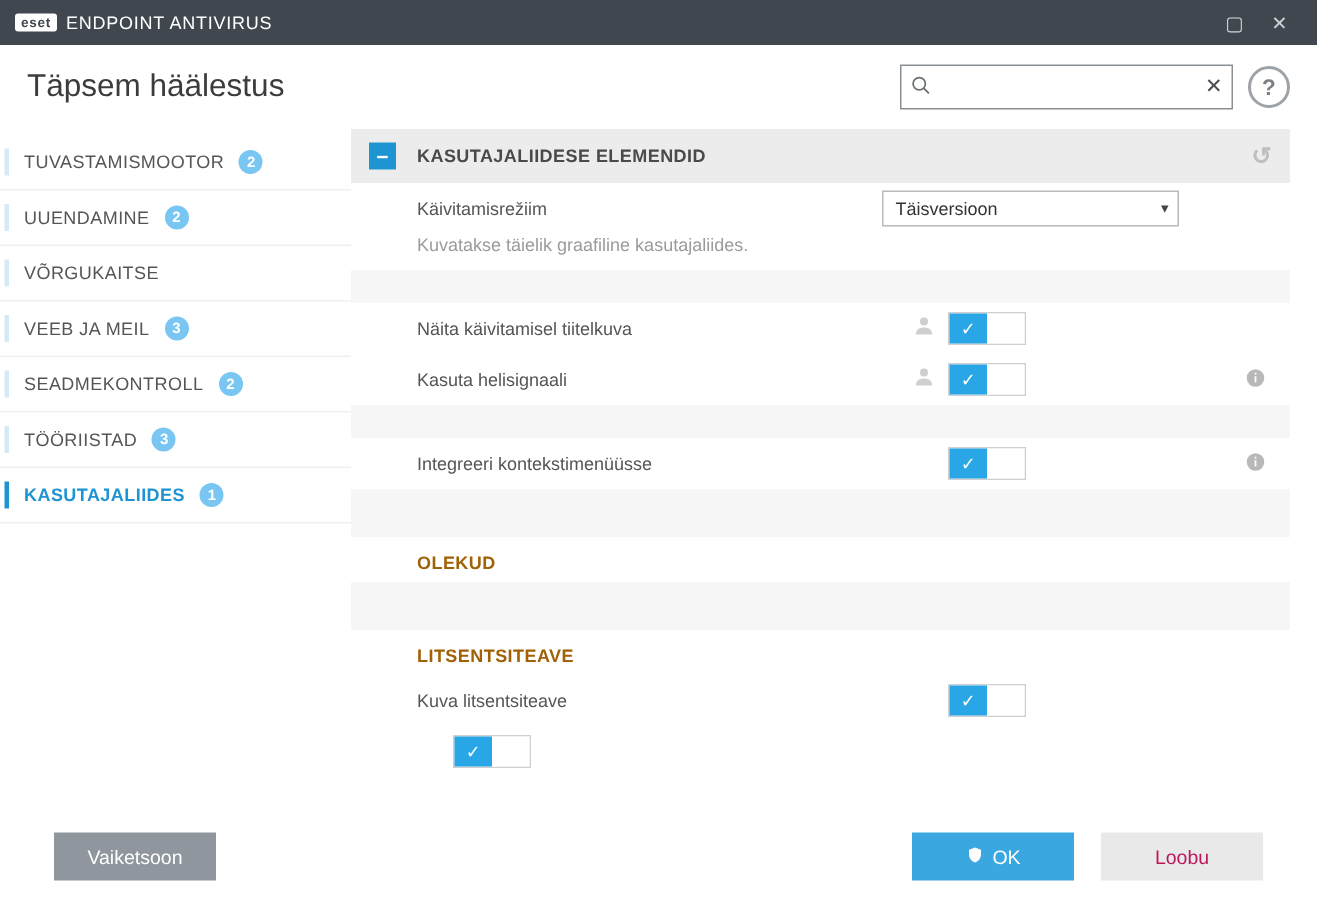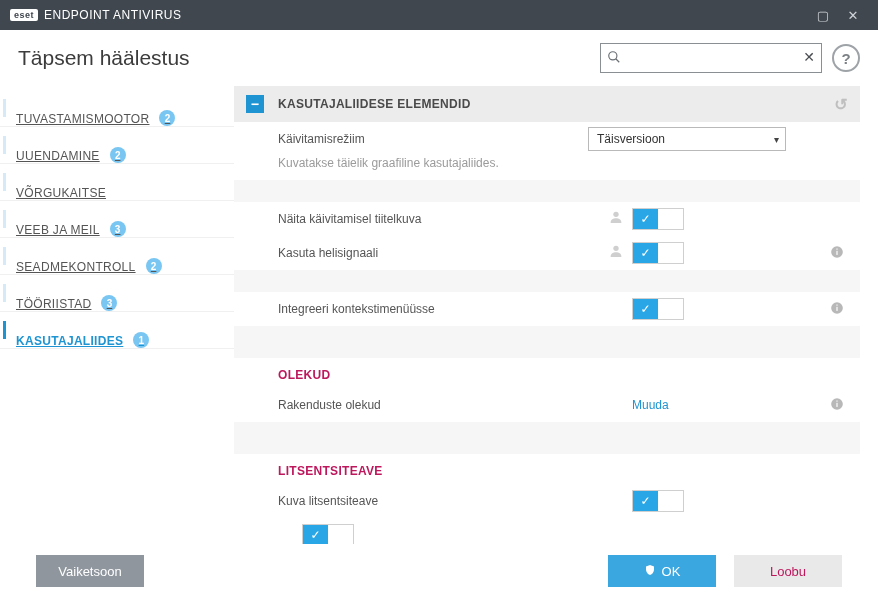--- a/index.html
+++ b/index.html
@@ -18,21 +18,21 @@
   .header .spacer { flex: 1; }
   .search-wrap { position: relative; width: 222px; height: 30px; border: 1px solid #8a8f94; display: flex; align-items: center; padding: 0 26px 0 26px; }
   .search-wrap .mag { position: absolute; left: 6px; top: 6px; color: #6b7075; font-size: 13px; }
   .search-wrap .clear { position: absolute; right: 6px; top: 5px; color: #4a4e52; font-size: 14px; cursor: pointer; }
   .search-wrap input { border: none; outline: none; width: 100%; font-size: 13px; background: transparent; }
   .help-btn { width: 28px; height: 28px; border: 2px solid #9ea3a8; border-radius: 50%; margin-left: 10px; display: flex; align-items: center; justify-content: center; color: #7c8186; font-weight: bold; font-size: 15px; cursor: pointer; }
 
   
   .main { display: flex; height: 458px; }
   .sidebar { width: 234px; padding-top: 4px; }
-  .nav-item { position: relative; height: 37px; display: flex; align-items: flex-end; padding-left: 16px; font-size: 12px; color: #555; cursor: pointer; border-bottom: 1px solid #f0f0f0; text-decoration: underline; }
+  .nav-item { position: relative; height: 37px; display: flex; align-items: center; padding-left: 16px; font-size: 12px; color: #555; cursor: pointer; border-bottom: 1px solid #f0f0f0; }
   .nav-item .bar { position: absolute; left: 3px; top: 9px; bottom: 9px; width: 3px; background: #d6e9f7; }
   .nav-item.active { color: #1e94d2; font-weight: 700; }
   .nav-item.active .bar { background: #1e94d2; }
   .nav-item .label { letter-spacing: 0.3px; }
   .nav-badge { margin-left: 10px; min-width: 16px; height: 16px; border-radius: 8px; background: #79c6f2; color: #fff; font-size: 10px; font-weight: bold; display: inline-flex; align-items: center; justify-content: center; padding: 0 4px; }
 
   .content-wrap { flex: 1; position: relative; }
   .content { position: absolute; inset: 0 14px 0 0; overflow-y: auto; scrollbar-width: thin; }
   .content-inner { padding-right: 4px; }
 
@@ -41,21 +41,21 @@
   .section-head .reset { position: absolute; right: 12px; color: #bfbfbf; font-size: 16px; cursor: pointer; }
 
   .row { min-height: 34px; display: flex; align-items: center; padding: 4px 12px 4px 44px; font-size: 12px; color: #555; position: relative; }
   .row.desc { color: #9b9b9b; padding-top: 0; padding-bottom: 10px; min-height: 0; }
   .row .label { flex: 0 0 330px; }
   .row .ctrl { flex: 0 0 220px; display: flex; align-items: center; }
   .row .info { position: absolute; right: 16px; color: #b8b8b8; font-size: 14px; }
   .row .user-icon { color: #cfcfcf; margin-right: 8px; font-size: 16px; }
 
   .gap { height: 22px; background: #f6f6f6; }
-  .subhead { padding: 10px 12px 6px 44px; font-size: 12px; font-weight: 700; color: #be185d; letter-spacing: 0.3px; }
+  .subhead { padding: 10px 12px 6px 44px; font-size: 12px; font-weight: 700; color: #a16207; letter-spacing: 0.3px; }
 
   .select { width: 198px; height: 24px; border: 1px solid #b9b9b9; background: #fff; display: flex; align-items: center; padding: 0 8px; font-size: 12px; color: #333; position: relative; cursor: pointer; }
   .select .chev { position: absolute; right: 6px; font-size: 10px; color: #444; }
 
   .toggle { width: 52px; height: 22px; border: 1px solid #cfcfcf; display: inline-flex; cursor: pointer; }
   .toggle .on { flex: 1; background: #29a6e5; display: flex; align-items: center; justify-content: center; color: #fff; font-size: 12px; }
   .toggle .off { flex: 1; background: #fff; }
 
   .link { color: #1e94d2; cursor: pointer; }
 
@@ -217,34 +217,20 @@
                 <circle cx="12" cy="12" r="10"></circle>
                 <rect x="11" y="10" width="2" height="7" fill="#fff"></rect>
                 <rect x="11" y="6" width="2" height="2" fill="#fff"></rect>
               </svg>
           </span>
         </div>
 
         <div class="gap" style="height:32px;"></div>
 
         <div class="subhead">OLEKUD</div>
-        <div class="row">
-          <div class="label">Rakenduste olekud</div>
-          <div class="ctrl">
-            <span style="width:24px;"></span>
-            <span class="link">Muuda</span>
-          </div>
-          <span class="info">
-            <svg width="14" height="14" viewBox="0 0 24 24" fill="#b8b8b8">
-                <circle cx="12" cy="12" r="10"></circle>
-                <rect x="11" y="10" width="2" height="7" fill="#fff"></rect>
-                <rect x="11" y="6" width="2" height="2" fill="#fff"></rect>
-              </svg>
-          </span>
-        </div>
 
         <div class="gap" style="height:32px;"></div>
 
         <div class="subhead">LITSENTSITEAVE</div>
         <div class="row">
           <div class="label">Kuva litsentsiteave</div>
           <div class="ctrl">
             <span style="width:24px;"></span>
             <div class="toggle">
               <div class="on">✓</div>

